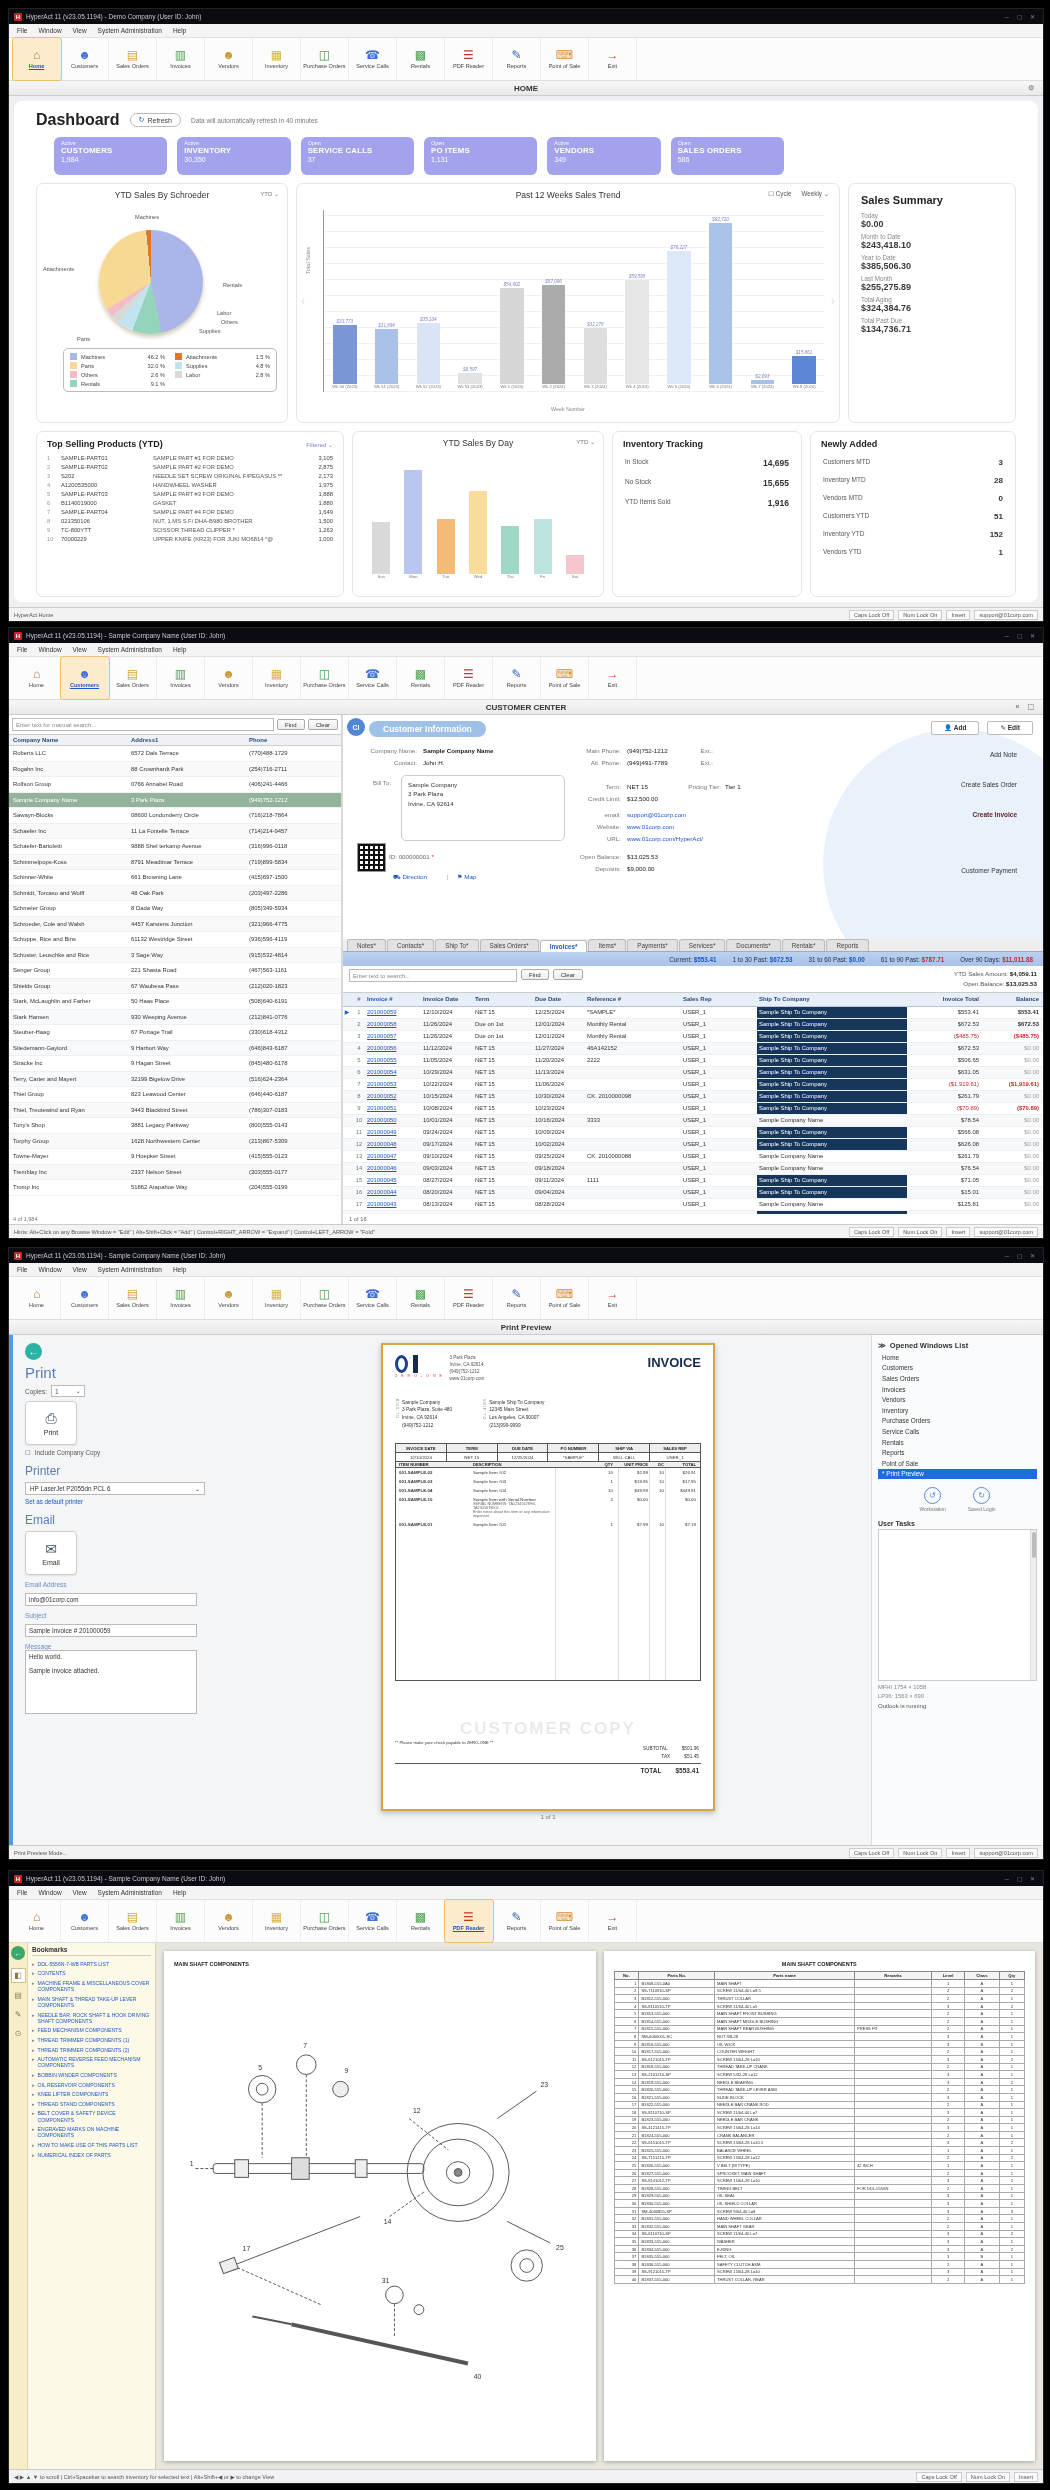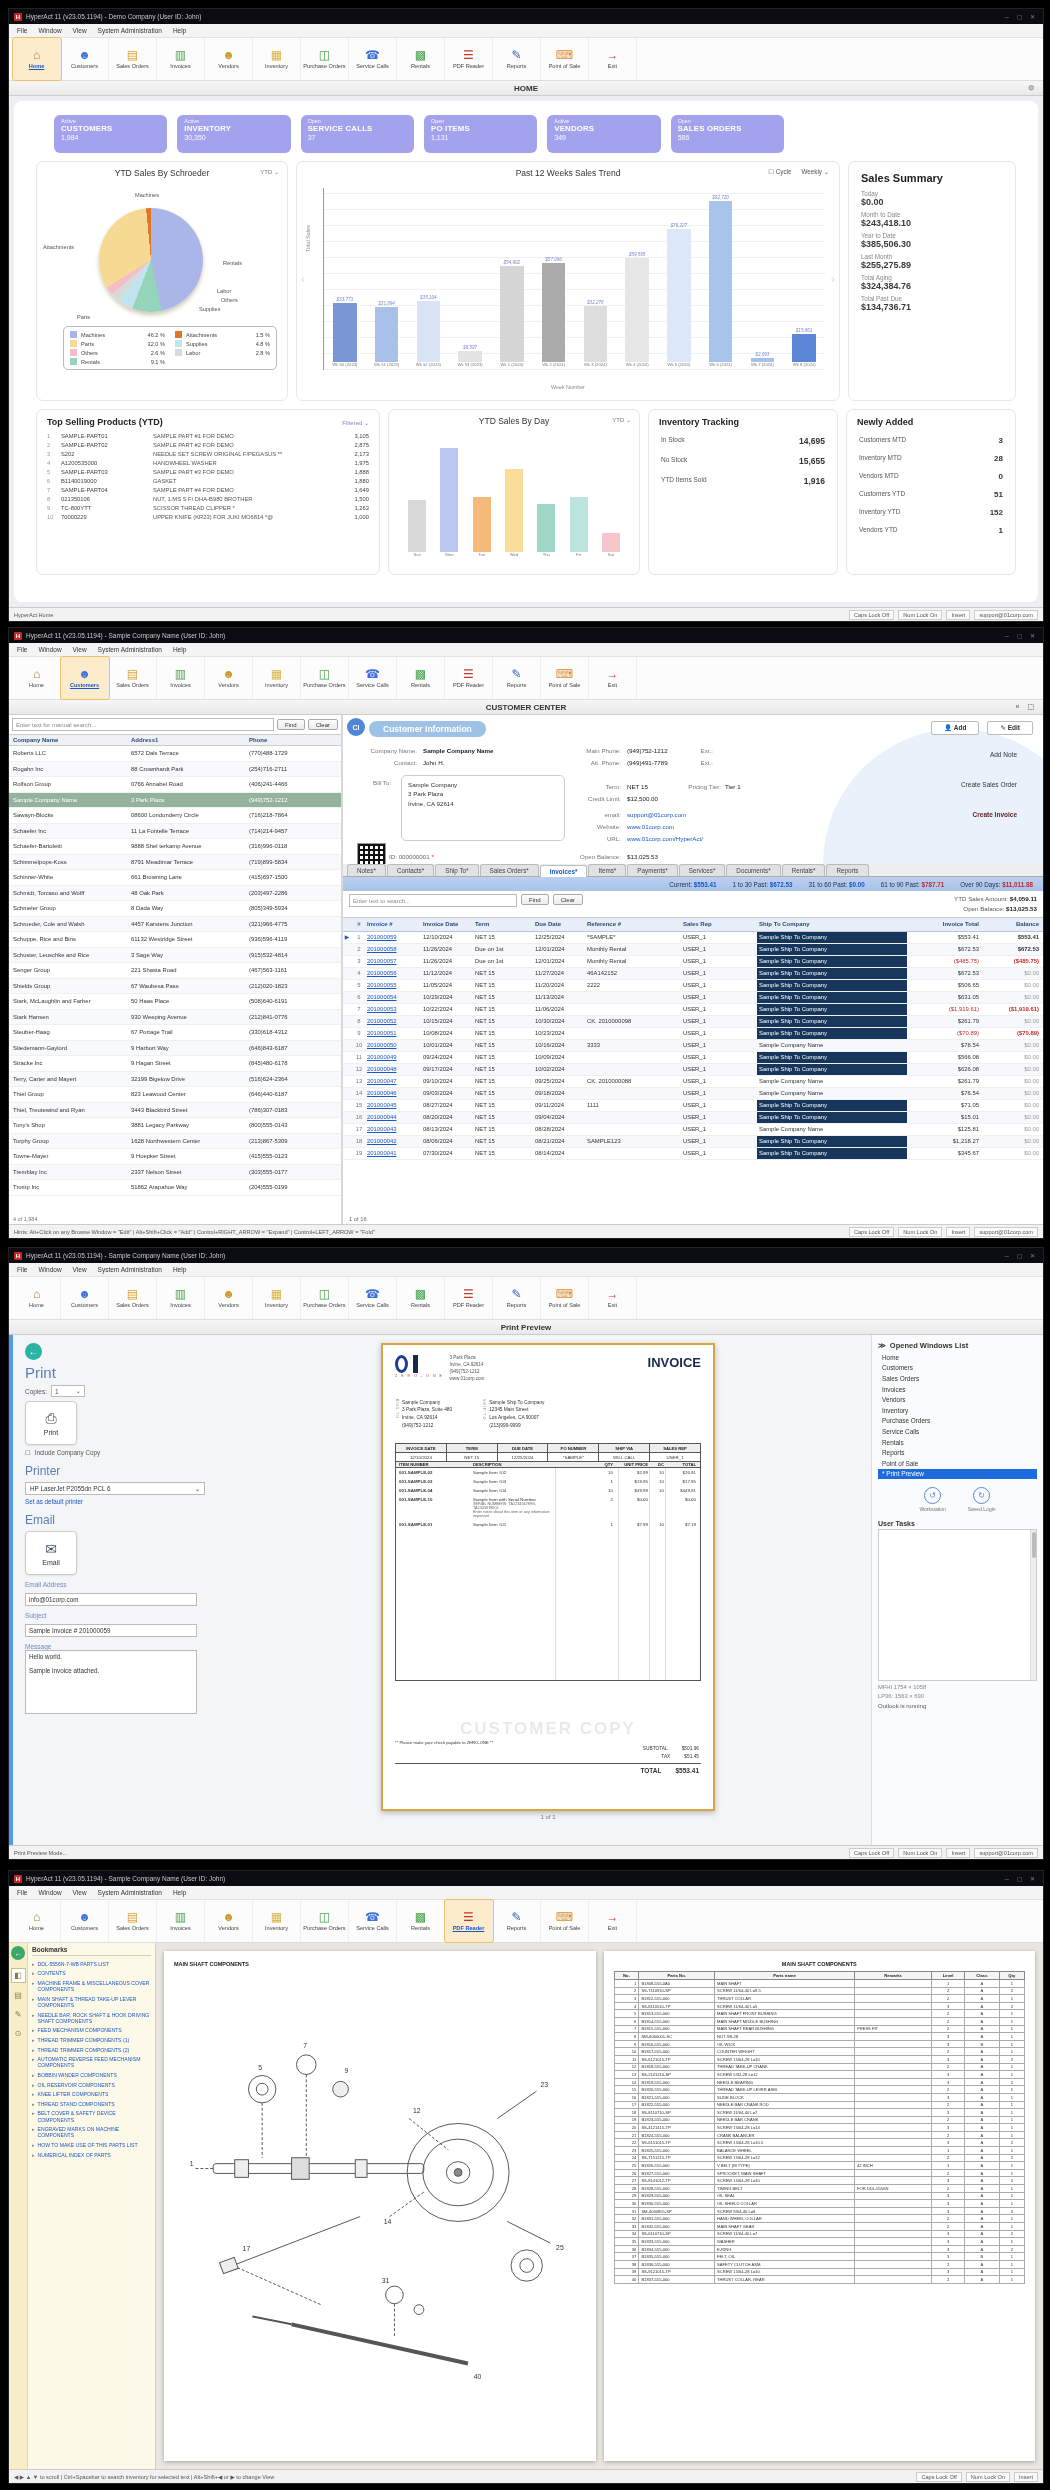--- a/index.html
+++ b/index.html
@@ -99,21 +99,21 @@
   .btn{border:1px solid #aaa;background:linear-gradient(#fdfdfd,#ececec);border-radius:2px;font-size:6px;color:#333;padding:1.5px 7px}
   .clhead{display:flex;background:#eef1f5;border-top:1px solid #ccc;border-bottom:1px solid #ccc;font-size:6px;font-weight:bold;color:#2a4a7a;padding:2px 0;flex:none}
   .clrow{display:flex;font-size:5.9px;color:#333;border-bottom:1px solid #f0f0f0;height:14.5px;align-items:center}
   .clrow:nth-child(even){background:#f7f9fa}
   .clrow.sel{background:#93b39c;color:#fff}
   .c-name{width:118px;padding-left:4px;white-space:nowrap;overflow:hidden}
   .c-addr{width:118px;white-space:nowrap;overflow:hidden}
   .c-phone{flex:1;white-space:nowrap;overflow:hidden}
   .clfoot{font-size:5.5px;color:#777;padding:2px 4px;margin-top:auto}
   .ccright{flex:1;display:flex;flex-direction:column;overflow:hidden}
-  .ccinfo{height:149px;position:relative;background:#fff;flex:none;overflow:hidden}
+  .ccinfo{height:224px;position:relative;background:#fff;flex:none;overflow:hidden}
   .bigcircle{position:absolute;right:-50px;top:14px;width:270px;height:270px;border-radius:50%;background:#e9f1fb}
   .cipill{position:absolute;left:26px;top:6px;background:#9ec1e8;color:#fff;font-size:8.5px;font-weight:bold;padding:3px 14px;border-radius:9px}
   .cicircle{position:absolute;left:4px;top:3px;width:18px;height:18px;border-radius:50%;background:#4f86d6;color:#fff;font-size:7px;font-weight:bold;display:flex;align-items:center;justify-content:center}
   .ccbtns{position:absolute;right:10px;top:6px;display:flex;gap:8px}
   .ccbtn{border:1px solid #bbb;background:#fff;border-radius:2px;font-size:6.5px;padding:2px 12px;color:#333}
   .flab{position:absolute;font-size:6.2px;color:#777;text-align:right}
   .fval{position:absolute;font-size:6.2px;color:#222}
   .fbold{font-weight:bold}
   .flink{color:#1a56c4}
   .billbox{position:absolute;left:58px;top:60px;width:150px;height:56px;border:1px solid #ccc;border-radius:5px;padding:4px 6px;font-size:6.2px;color:#333;line-height:1.5}
@@ -318,20 +318,28 @@
         <span class="tbicon" data-icon="exit-icon"></span>
         <span class="tblbl">Exit</span>
       </div>
     </div>
   <div class="pagebar">
     <span>HOME</span>
     <span class="pbicons">⊙</span>
   </div>
   <div class="dash">
     <div class="dashcard">
+      <div class="dtrow">
+        <span class="dtitle">Dashboard</span>
+        <span class="refresh">
+            <span class="ric">↻</span>
+            <span>Refresh</span>
+          </span>
+        <span class="dnote">Data will automatically refresh in 40 minutes</span>
+      </div>
       <div class="kpis">
 
           <div class="kpi">
             <div class="tag">Active</div>
             <div class="name">CUSTOMERS</div>
             <div class="val">1,984</div>
             <span class="icon" data-icon="customers-icon"></span>
           </div>
 
           <div class="kpi">
@@ -696,21 +704,21 @@
                 <span>No Stock</span>
                 <span class="ivval">15,655</span>
               </div>
 
               <div class="ivrow">
                 <span>YTD Items Sold</span>
                 <span class="ivval">1,916</span>
               </div>
             </div>
         </div>
-        <div class="card" style="width:170px">
+        <div class="card" style="width:206px">
           <div class="prhead">
               <span class="prtitle">Newly Added</span>
             </div>
           <div>
 
               <div class="narow">
                 <span>Customers MTD</span>
                 <span class="naval">3</span>
               </div>
 

